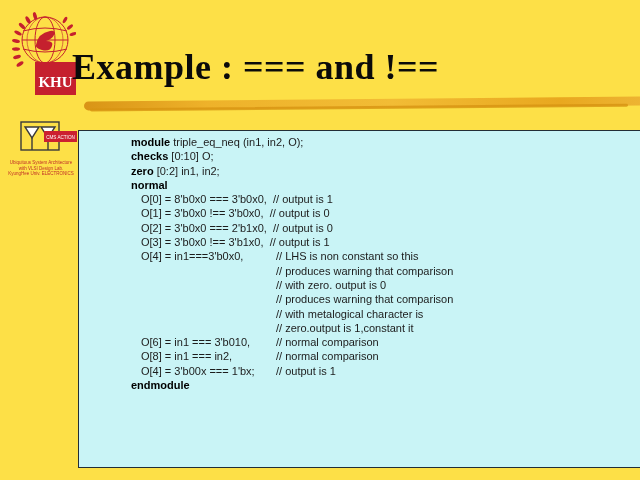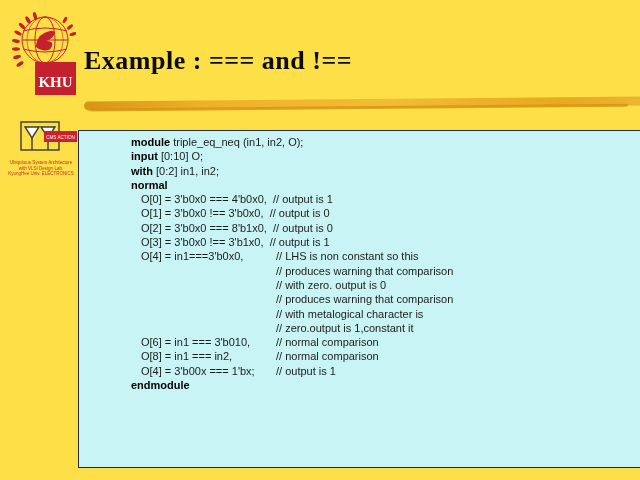--- a/index.html
+++ b/index.html
@@ -12,23 +12,23 @@
   #khu-logo { position:absolute; left:8px; top:8px; width:68px; height:88px; }
   #lab-logo { position:absolute; left:8px; top:118px; width:70px; height:44px; }
   #lab-text {
     position:absolute; left:6px; top:160px; width:140px;
     transform:scale(.5); transform-origin:0 0;
     font-size:9px; line-height:11px; color:#c03028; text-align:center;
     font-family:"Liberation Sans", sans-serif;
   }
   
   #slide-title {
-    position:absolute; left:84px; top:46px;
+    position:absolute; left:72px; top:46px;
     font-family:"Liberation Serif", serif;
-    font-weight:bold; font-size:26px; color:#0a0a0a; letter-spacing:.5px;
+    font-weight:bold; font-size:36px; color:#0a0a0a; letter-spacing:.5px;
     white-space:nowrap;
   }
   
   #brush { position:absolute; left:84px; top:94px; width:560px; height:18px; transform:rotate(-.5deg); }
   #brush .stroke-main {
     position:absolute; left:0; top:5px; width:100%; height:9px; border-radius:5px;
     background:linear-gradient(90deg,#d99416 0%, #eeb22a 22%, #f2bc35 55%, #e9a81f 85%, #edb433 100%);
   }
   #brush .stroke-hi {
     position:absolute; left:22px; top:1px; width:430px; height:6px; border-radius:4px;
@@ -103,26 +103,26 @@
 
   <div id="brush">
     <div class="stroke-main"></div>
     <div class="stroke-hi"></div>
     <div class="stroke-dark"></div>
   </div>
 
   <div id="code-box">
     <div id="code-lines">
         <div class="cl"><span class="cp"><b>module</b> triple_eq_neq (in1, in2, O);</span></div>
-        <div class="cl"><span class="cp"><b>input</b> [0:10] O;</span></div>
-        <div class="cl"><span class="cp"><b>with</b> [0:2] in1, in2;</span></div>
+        <div class="cl"><span class="cp"><b>checks</b> [0:10] O;</span></div>
+        <div class="cl"><span class="cp"><b>zero</b> [0:2] in1, in2;</span></div>
         <div class="cl"><span class="cp"><b>normal</b></span></div>
-        <div class="cl st"><span class="cp">O[0] = 3'b0x0 === 4'b0x0,  // output is 1</span></div>
+        <div class="cl st"><span class="cp">O[0] = 8'b0x0 === 3'b0x0,  // output is 1</span></div>
         <div class="cl st"><span class="cp">O[1] = 3'b0x0 !== 3'b0x0,  // output is 0</span></div>
-        <div class="cl st"><span class="cp">O[2] = 3'b0x0 === 8'b1x0,  // output is 0</span></div>
+        <div class="cl st"><span class="cp">O[2] = 3'b0x0 === 2'b1x0,  // output is 0</span></div>
         <div class="cl st"><span class="cp">O[3] = 3'b0x0 !== 3'b1x0,  // output is 1</span></div>
         <div class="cl st"><span class="cp fixed">O[4] = in1===3'b0x0,</span><span>// LHS is non constant so this</span></div>
         <div class="cl st"><span class="cp fixed"></span><span>// produces warning that comparison</span></div>
         <div class="cl st"><span class="cp fixed"></span><span>// with zero. output is 0</span></div>
         <div class="cl st"><span class="cp fixed"></span><span>// produces warning that comparison</span></div>
         <div class="cl st"><span class="cp fixed"></span><span>// with metalogical character is</span></div>
         <div class="cl st"><span class="cp fixed"></span><span>// zero.output is 1,constant it</span></div>
         <div class="cl st"><span class="cp fixed">O[6] = in1 === 3'b010,</span><span>// normal comparison</span></div>
         <div class="cl st"><span class="cp fixed">O[8] = in1 === in2,</span><span>// normal comparison</span></div>
         <div class="cl st"><span class="cp fixed">O[4] = 3'b00x === 1'bx;</span><span>// output is 1</span></div>

